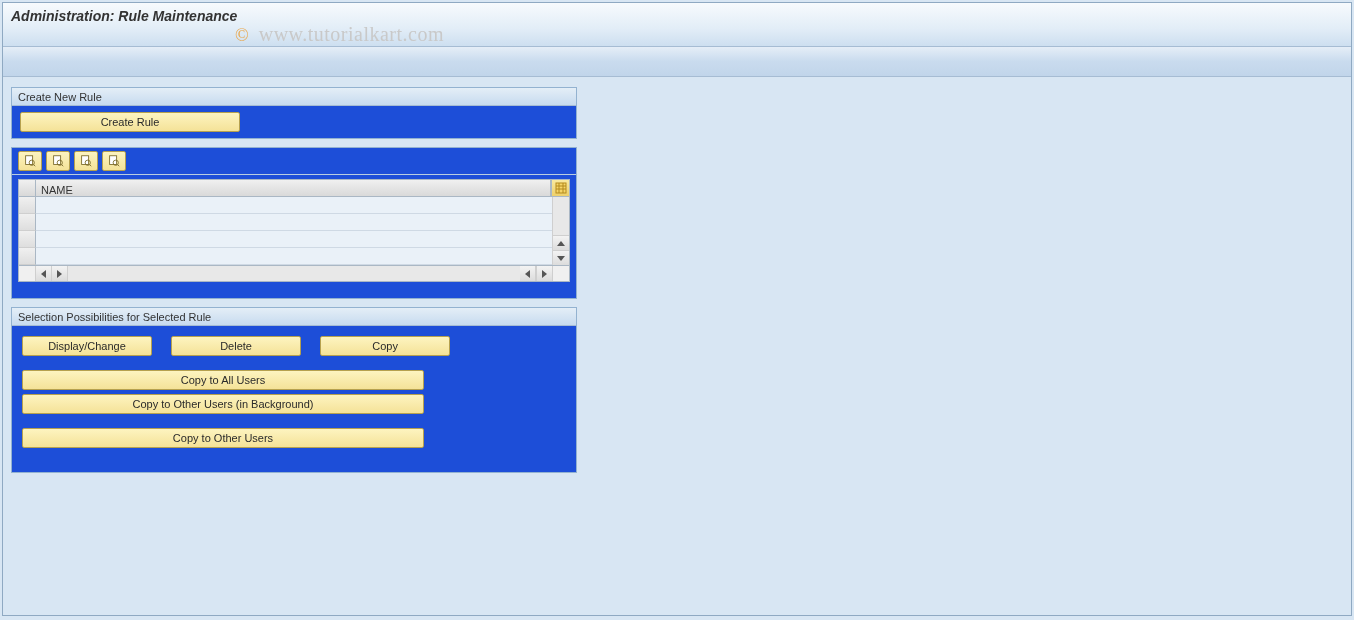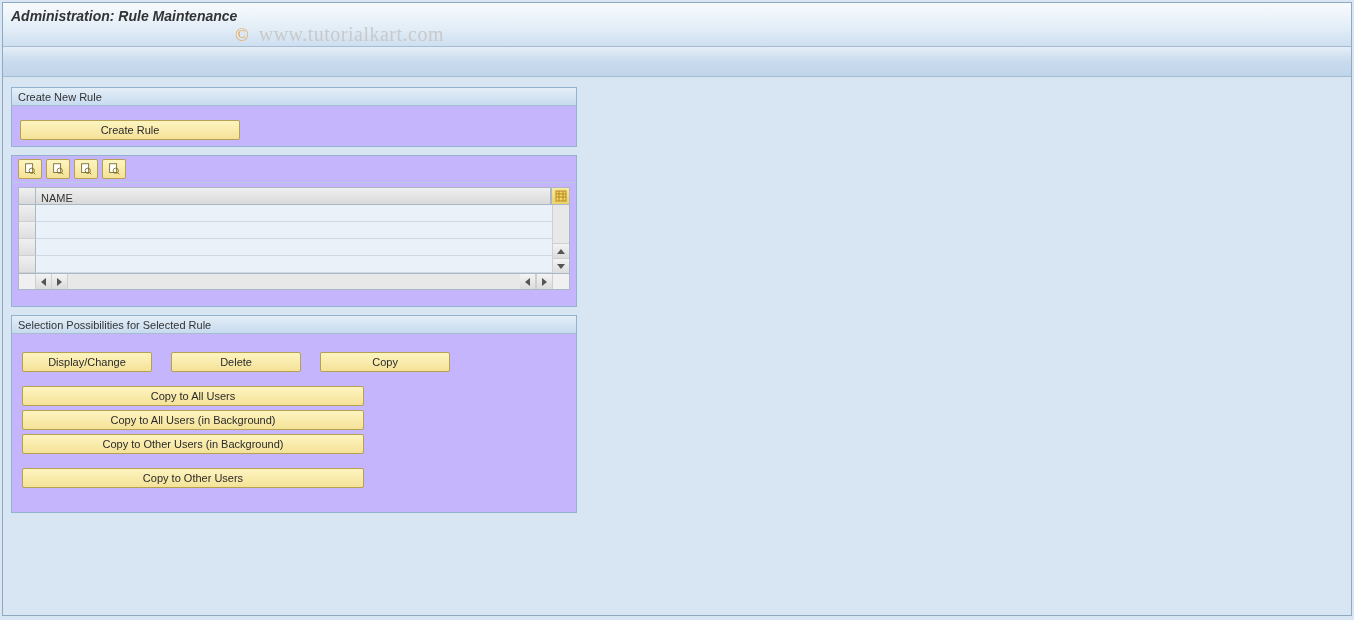--- a/index.html
+++ b/index.html
@@ -47,52 +47,51 @@
     z-index: 50;
     letter-spacing: 0.5px;
   }
   .watermark .c { color: #e8a84f; font-size: 18px; margin-right: 4px;}
   .content {
     padding: 10px 8px;
   }
   .panel {
     width: 566px;
     border: 1px solid #93b2d0;
-    background: #c4b5fd;
+    background: #1d4ed8;
     margin-bottom: 8px;
   }
   .panel-title {
     height: 18px;
     line-height: 18px;
     padding: 0 6px;
     font-size: 11px;
     color: #333;
     background: linear-gradient(#e4eef7, #c7dbef);
     border-bottom: 1px solid #a6bcd3;
   }
   .panel-body {
     padding: 6px 8px;
-    margin-top: 8px;
   }
   .sap-btn {
     display: inline-flex;
     align-items: center;
     justify-content: center;
     height: 20px;
     background: linear-gradient(#fdf4c0, #f4e298);
     border: 1px solid #b6a14f;
     border-radius: 2px;
     font-size: 11px;
     color: #2a2a2a;
     cursor: pointer;
     padding: 0 4px;
   }
   .btn-wide { width: 220px; }
   .btn-row3 { width: 130px; margin-right: 16px; }
-  .btn-full { width: 342px; display:flex;align-items:center; }
+  .btn-full { width: 402px; display:flex;align-items:center; }
   .row { margin-bottom: 4px; }
   .row-gap { margin-top: 14px; }
 
   
   .icon-toolbar {
     display: flex;
     gap: 4px;
     padding: 3px 6px;
     border-bottom: 1px solid #b9cde1;
   }
@@ -341,25 +340,20 @@
           <button class="sap-btn btn-row3" style="margin-right:0">
               <span>Copy</span>
             </button>
         </div>
 
         <div class="row row-gap">
           <button class="sap-btn btn-full">
               <span>Copy to All Users</span>
             </button>
         </div>
-        <div class="row">
-          <button class="sap-btn btn-full">
-              <span>Copy to All Users (in Background)</span>
-            </button>
-        </div>
 
         <div class="row">
           <button class="sap-btn btn-full">
               <span>Copy to Other Users (in Background)</span>
             </button>
         </div>
         <div class="row row-gap">
           <button class="sap-btn btn-full">
               <span>Copy to Other Users</span>
             </button>

